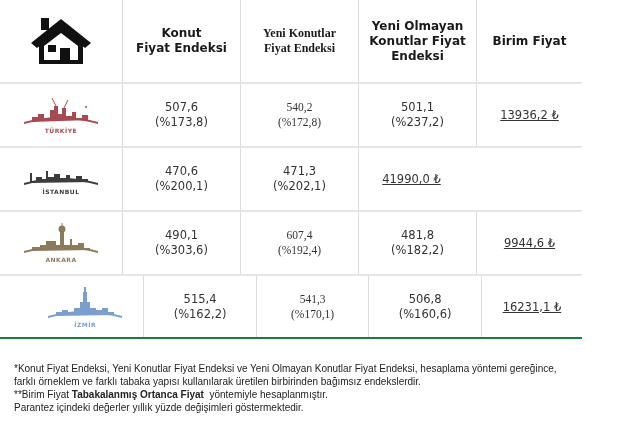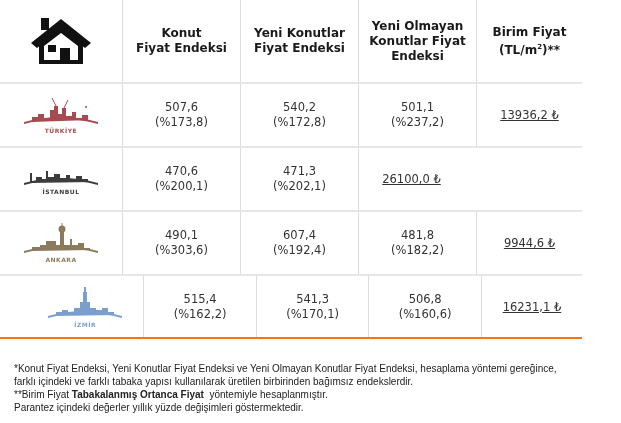--- a/index.html
+++ b/index.html
@@ -2,28 +2,28 @@
 <html><head>
 <meta charset="utf-8">
 <style>
   html, body { margin:0; padding:0; background:#ffffff; }
   body { width:621px; height:423px; position:relative; overflow:hidden;
          font-family:"DejaVu Sans", sans-serif; color:#222; }
   .table { position:absolute; left:0; top:0; width:582px; }
   .row { display:flex; position:relative; }
   .row.header { height:82px; }
   .row.data { height:62px; border-top:2px solid #e6e6e6; }
-  .row.data.last { border-bottom:2px solid #f97316; height:61px;padding-left:27px; }
+  .row.data.last { border-bottom:2px solid #15803d; height:61px;padding-left:27px; }
   .cell { box-sizing:border-box; display:flex; flex-direction:column;
           align-items:center; justify-content:center; text-align:center;
           border-left:1px solid #dcdcdc; }
   .cell:first-child { border-left:none; }
   .c0 { width:122px; }
   .c1 { width:118px; }
-  .c2 { width:118px; }
+  .c2 { width:118px;font-family:Liberation Serif, serif; }
   .c3 { width:118px; }
   .c4 { width:106px; }
   .hdr { font-weight:bold; font-size:12px; line-height:15px; color:#1a1a1a; }
   .val { font-size:11.5px; line-height:15px; color:#333; }
   .price { font-size:11.5px; color:#333;text-decoration:underline; }
   .city { display:flex; flex-direction:column; align-items:center; }
   .city-name { font-size:6px; font-weight:bold; letter-spacing:0.5px; margin-top:1px; }
   .notes { position:absolute; left:14px; top:362px; font-size:10px; line-height:13px; color:#222;
            font-family:"Liberation Sans", sans-serif; }
   .notes div { white-space:nowrap; }
@@ -52,21 +52,20 @@
       <span>Yeni Konutlar</span>
       <span>Fiyat Endeksi</span>
     </div>
     <div class="cell c3 hdr">
       <span>Yeni Olmayan</span>
       <span>Konutlar Fiyat</span>
       <span>Endeksi</span>
     </div>
     <div class="cell c4 hdr">
       <span>Birim Fiyat</span>
-      <span><span>(TL/m</span><sup>2</sup><span>)**</span></span>
     </div>
   </div>
 
   <div class="row data">
     <div class="cell c0">
       <div class="city">
         <svg width="78" height="30" viewBox="0 0 78 30">
           <path d="M2,28 Q39,18 76,28 L76,26 Q39,16 2,26 Z" fill="#a84a52"></path>
           <path d="M10,26 L10,21 L16,21 L16,18 L22,18 L22,22 L28,22 L28,14 L32,14 L32,10 L36,10 L36,18 L40,18 L40,12 L44,12 L44,20 L50,20 L50,16 L54,16 L54,22 L60,22 L60,19 L66,19 L66,24 L68,24 Z" fill="#a84a52"></path>
           <line x1="34" y1="10" x2="30" y2="2" stroke="#a84a52" stroke-width="1"></line>
@@ -105,21 +104,21 @@
     </div>
     <div class="cell c1 val">
         <span>470,6</span>
         <span>(%200,1)</span>
       </div>
     <div class="cell c3 val">
         <span>471,3</span>
         <span>(%202,1)</span>
       </div>
     <div class="cell c4 price">
-        <span>26100,0 ₺</span>
+        <span>41990,0 ₺</span>
       </div>
   </div>
 
   <div class="row data">
     <div class="cell c0">
       <div class="city">
         <svg width="78" height="32" viewBox="0 0 78 32">
           <path d="M2,30 Q39,20 76,30 L76,28 Q39,18 2,28 Z" fill="#8c7a5c"></path>
           <path d="M10,28 L10,24 L18,24 L18,22 L24,22 L24,18 L34,18 L34,22 L38,22 L38,8 L42,8 L42,22 L48,22 L48,16 L50,16 L50,22 L56,22 L56,20 L62,20 L62,25 L68,25 L68,27 Z" fill="#8c7a5c"></path>
           <circle cx="40" cy="6" r="3.5" fill="#8c7a5c"></circle>
@@ -169,16 +168,16 @@
         <span>(%160,6)</span>
       </div>
     <div class="cell c4 price">
         <span>16231,1 ₺</span>
       </div>
   </div>
 </div>
 
 <div class="notes">
   <div>*Konut Fiyat Endeksi, Yeni Konutlar Fiyat Endeksi ve Yeni Olmayan Konutlar Fiyat Endeksi, hesaplama yöntemi gereğince,</div>
-  <div>farklı içindeki ve farklı tabaka yapısı kullanılarak üretilen birbirinden bağımsız endekslerdir.</div>
+  <div>farklı örneklem ve farklı tabaka yapısı kullanılarak üretilen birbirinden bağımsız endekslerdir.</div>
   <div><span>**Birim Fiyat </span><b>Tabakalanmış Ortanca Fiyat</b><span style="white-space:pre">  yöntemiyle hesaplanmıştır.</span></div>
   <div>Parantez içindeki değerler yıllık yüzde değişimleri göstermektedir.</div>
 </div>
 
 </body></html>

